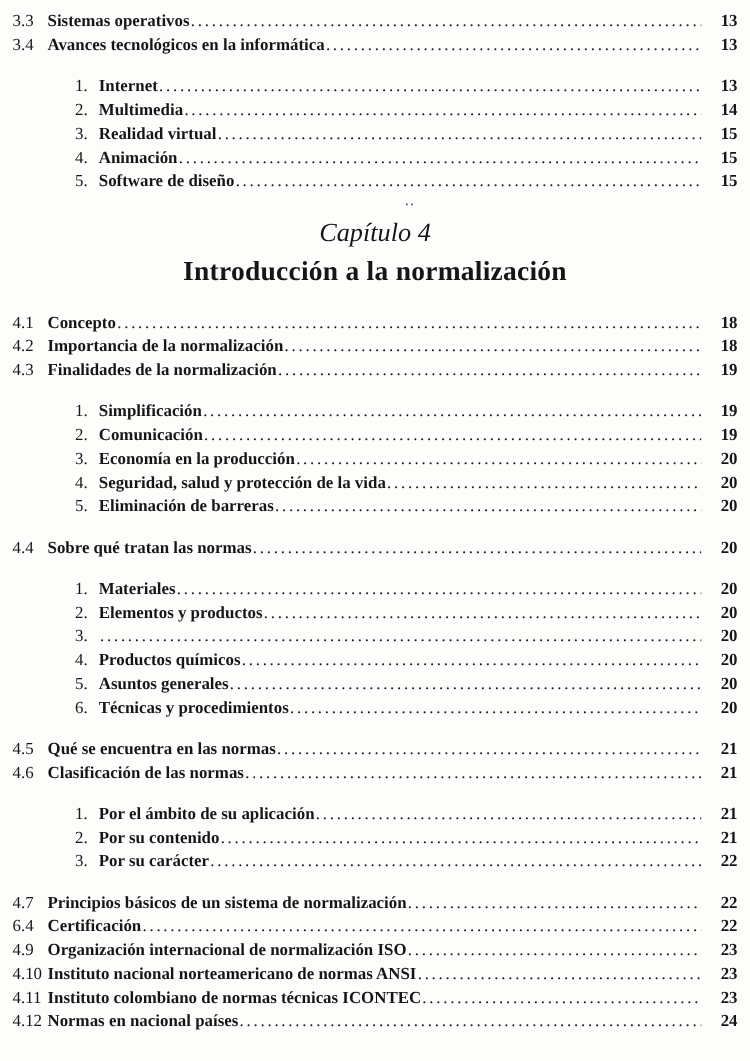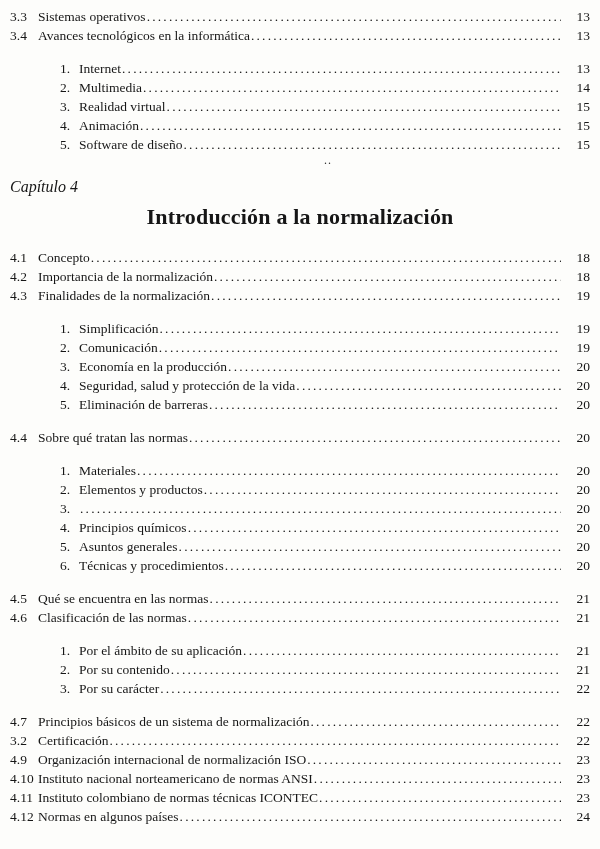--- a/index.html
+++ b/index.html
@@ -21,47 +21,47 @@
   .toc-section:last-child { margin-bottom: 0; }
   .toc-row {
     display: flex;
     align-items: baseline;
     font-size: 13.5px;
     line-height: 19px;
   }
   .toc-num { flex: 0 0 28px; white-space: nowrap; }
   .indent .toc-row { margin-left: 50px; }
   .indent .toc-num { flex: 0 0 19px; }
-  .toc-label { white-space: nowrap; flex: 0 0 auto; }
+  .toc-label { white-space: nowrap; flex: 0 0 auto; font-weight: bold; }
   .toc-dots {
     flex: 1 1 auto;
     overflow: hidden;
     white-space: nowrap;
     margin: 0 3px 0 1px;
     min-width: 10px;
   }
   .toc-dots::after {
     content: "....................................................................................................................................................................................................";
     letter-spacing: 2.2px;
   }
-  .toc-page { flex: 0 0 26px; text-align: right; white-space: nowrap; }
+  .toc-page { flex: 0 0 26px; text-align: right; white-space: nowrap; font-weight: bold; }
   .scan-artifact {
     text-align: center;
     font-size: 12px;
     line-height: 13px;
     height: 13px;
     padding-left: 56px;
     letter-spacing: 1px;
     color: #333;
   }
   .chapter-heading {
     margin-top: 10px;
-    text-align: left;
+    text-align: center;
     font-style: italic;
-    font-size: 16px;
+    font-size: 21px;
     line-height: 19px;
   }
   .chapter-title {
     margin-top: 10px;
     margin-bottom: 20px;
     text-align: center;
     font-weight: bold;
     font-size: 22px;
     line-height: 22px;
     letter-spacing: 0.2px;
@@ -201,21 +201,21 @@
     <span class="toc-dots"></span>
     <span class="toc-page">20</span>
   </div>
         <div class="toc-row">
     <span class="toc-num">3.</span>
     <span class="toc-dots"></span>
     <span class="toc-page">20</span>
   </div>
         <div class="toc-row">
     <span class="toc-num">4.</span>
-    <span class="toc-label">Principios químicos</span>
+    <span class="toc-label">Productos químicos</span>
     <span class="toc-dots"></span>
     <span class="toc-page">20</span>
   </div>
         <div class="toc-row">
     <span class="toc-num">5.</span>
     <span class="toc-label">Asuntos generales</span>
     <span class="toc-dots"></span>
     <span class="toc-page">20</span>
   </div>
         <div class="toc-row">
@@ -260,21 +260,21 @@
   </div>
       </div>
       <div class="toc-section">
         <div class="toc-row">
     <span class="toc-num">4.7</span>
     <span class="toc-label">Principios básicos de un sistema de normalización</span>
     <span class="toc-dots"></span>
     <span class="toc-page">22</span>
   </div>
         <div class="toc-row">
-    <span class="toc-num">3.2</span>
+    <span class="toc-num">6.4</span>
     <span class="toc-label">Certificación</span>
     <span class="toc-dots"></span>
     <span class="toc-page">22</span>
   </div>
         <div class="toc-row">
     <span class="toc-num">4.9</span>
     <span class="toc-label">Organización internacional de normalización ISO</span>
     <span class="toc-dots"></span>
     <span class="toc-page">23</span>
   </div>
@@ -285,20 +285,20 @@
     <span class="toc-page">23</span>
   </div>
         <div class="toc-row">
     <span class="toc-num">4.11</span>
     <span class="toc-label">Instituto colombiano de normas técnicas ICONTEC</span>
     <span class="toc-dots"></span>
     <span class="toc-page">23</span>
   </div>
         <div class="toc-row">
     <span class="toc-num">4.12</span>
-    <span class="toc-label">Normas en algunos países</span>
+    <span class="toc-label">Normas en nacional países</span>
     <span class="toc-dots"></span>
     <span class="toc-page">24</span>
   </div>
       </div>
     </div>
 
 </div>
 
 </body></html>

